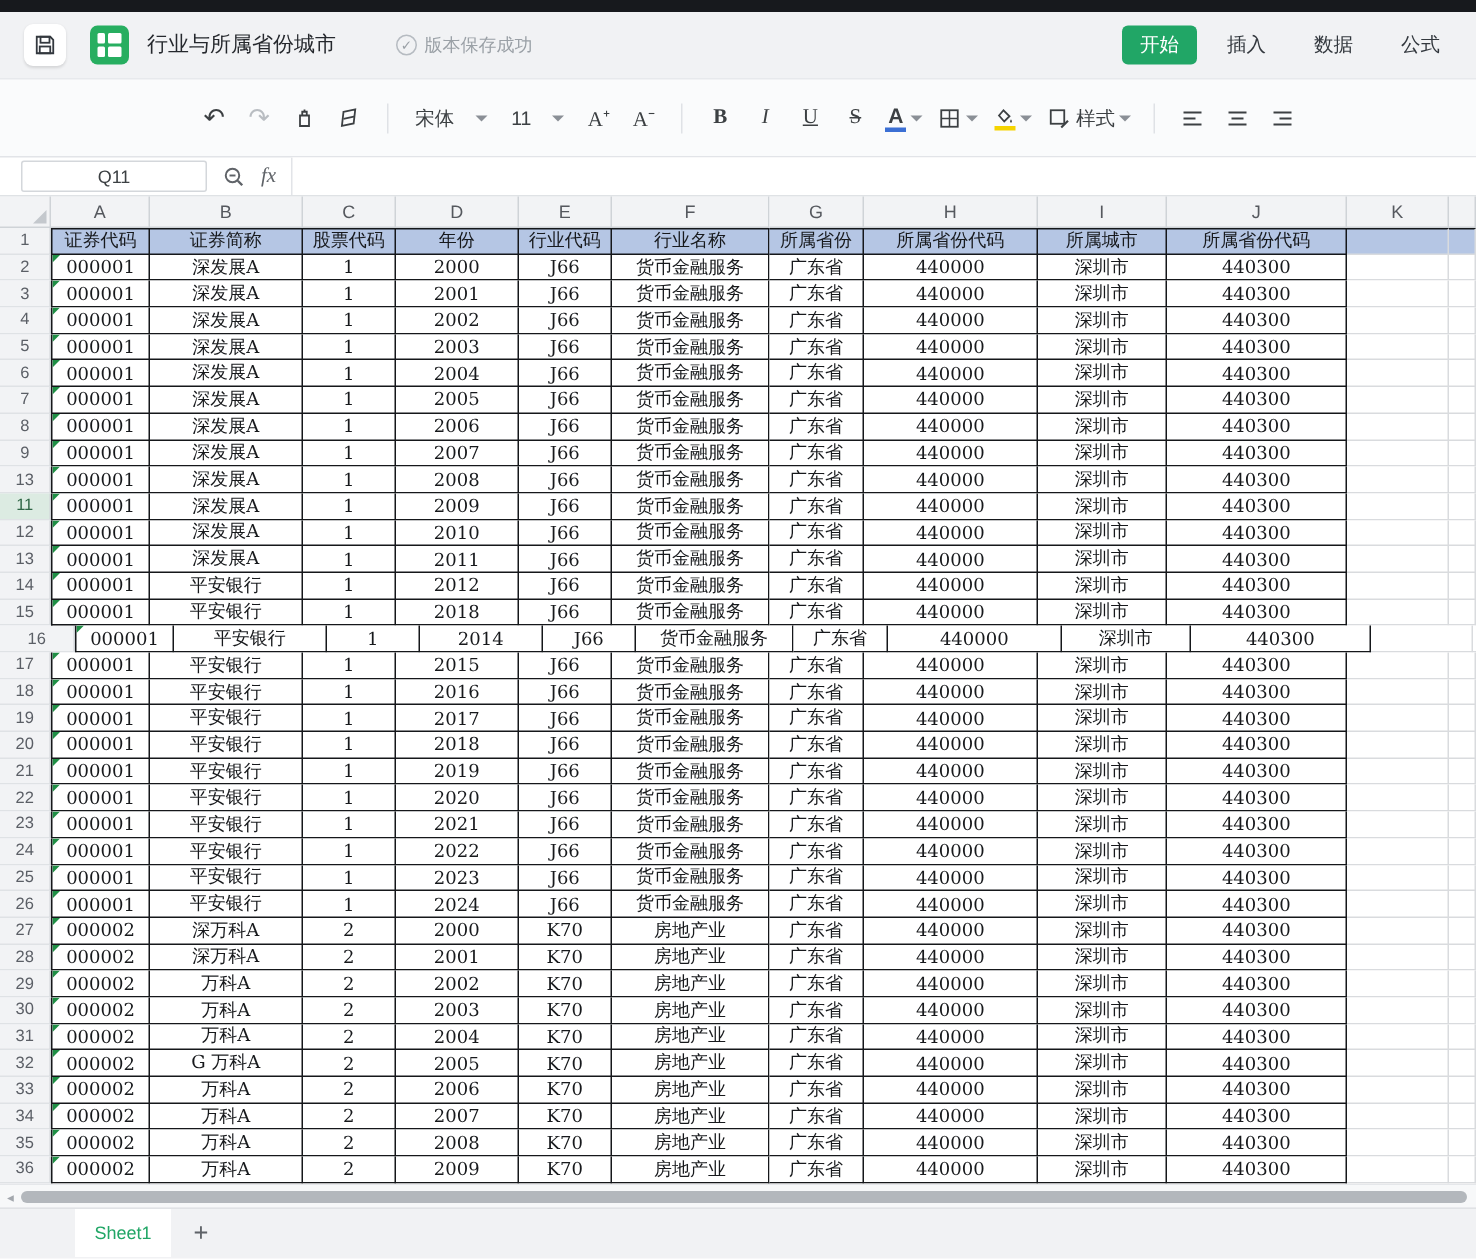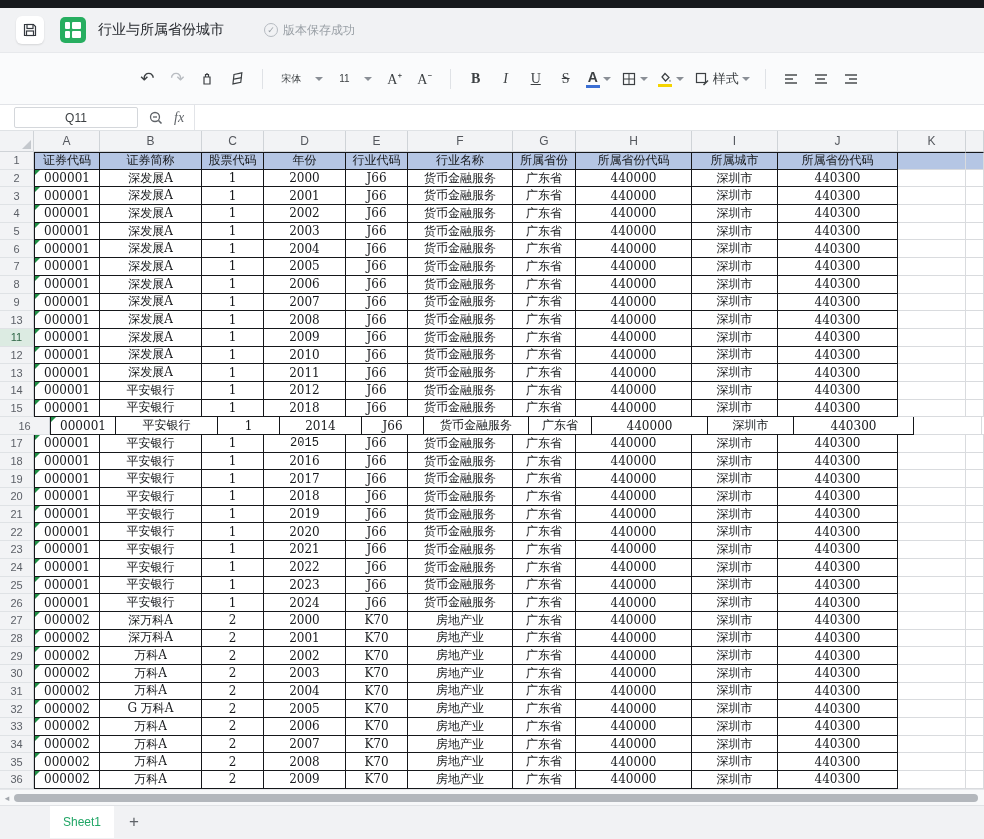--- a/index.html
+++ b/index.html
@@ -26,21 +26,21 @@
   .navtab.active { background:#21a666; color:#fff; }
 
   
   .toolbar { height:52px; background:#fafbfc; border-top:1px solid #e7e9ec; display:flex; align-items:center; justify-content:center; gap:4px; font-size:13px; color:#3c4043; }
   .tbtn { min-width:26px; height:26px; display:flex; align-items:center; justify-content:center; border-radius:4px; cursor:pointer; padding:0 3px; }
   .tbtn svg { display:block; }
   .tb-divider { width:1px; height:20px; background:#dfe2e6; margin:0 8px; }
   .glyph { font-size:17px; line-height:1; }
   .glyph.dim { color:#b9bdc2; }
   .select-ctl { display:flex; align-items:center; gap:14px; padding:0 6px; height:26px; cursor:pointer; }
-  .select-ctl .val { font-size:10px; color:#3c4043; }
+  .select-ctl .val { font-size:13px; color:#3c4043; }
   .caret { width:0; height:0; border-left:4px solid transparent; border-right:4px solid transparent; border-top:4px solid #8a8f96; }
   .letterbtn { font-size:14px; font-family:"Liberation Serif", serif; }
   .colorbar-a { display:flex; flex-direction:column; align-items:center; line-height:1; }
   .colorbar-a .A { font-size:14px; font-weight:bold; }
   .bar { width:14px; height:3px; margin-top:1px; }
   .blue { background:#3b6fd4; } .yellow { background:#f5d400; }
   .combo { display:flex; align-items:center; gap:3px; }
 
   
   .formulabar { height:26px; background:#fff; border-top:1px solid #e2e4e8; display:flex; align-items:stretch; }
@@ -90,20 +90,26 @@
     <span class="g g1"></span>
       <span class="g g2"></span>
       <span class="g g3"></span>
       <span class="g g4"></span>
   </div>
   <div class="doc-title">行业与所属省份城市</div>
   <div class="savestatus">
     <span class="checkcircle">✓</span>
     <span>版本保存成功</span>
   </div>
+  <div class="nav">
+      <div class="navtab active">开始</div>
+      <div class="navtab">插入</div>
+      <div class="navtab">数据</div>
+      <div class="navtab">公式</div>
+    </div>
 </div>
 
 <div class="toolbar">
   <div class="tbtn">
       <span class="glyph">↶</span>
     </div>
   <div class="tbtn">
       <span class="glyph dim">↷</span>
     </div>
   <div class="tbtn">
@@ -800,21 +806,21 @@
         <div class="cell first" style="width: 66px;">
           <span class="tri"></span>
           <span>000001</span>
         </div>
         <div class="cell" style="width: 102px;">
           <span>平安银行</span>
         </div>
         <div class="cell" style="width: 62px;">
           <span>1</span>
         </div>
-        <div class="cell" style="width: 82px; font-family: Liberation Mono, monospace;">
+        <div class="cell" style="width: 82px;">
           <span>2015</span>
         </div>
         <div class="cell" style="width: 62px;">
           <span>J66</span>
         </div>
         <div class="cell" style="width: 105px;">
           <span>货币金融服务</span>
         </div>
         <div class="cell" style="width: 63px;">
           <span>广东省</span>

